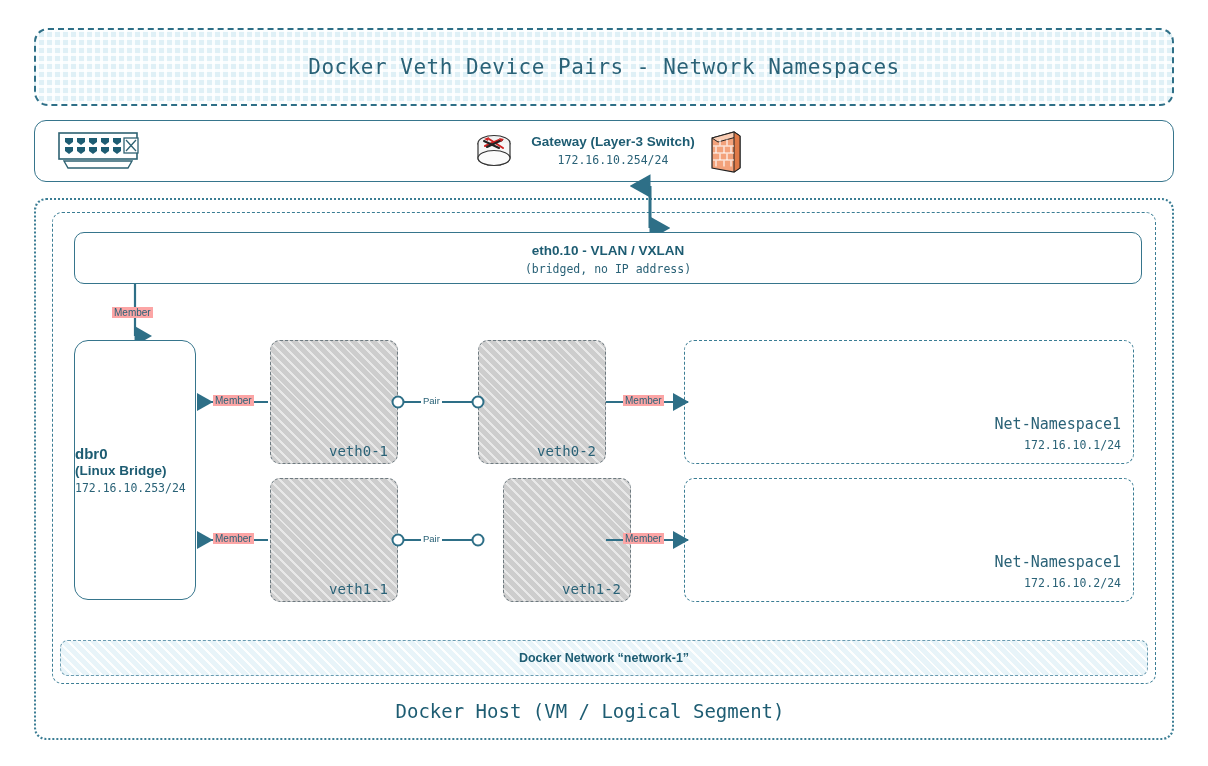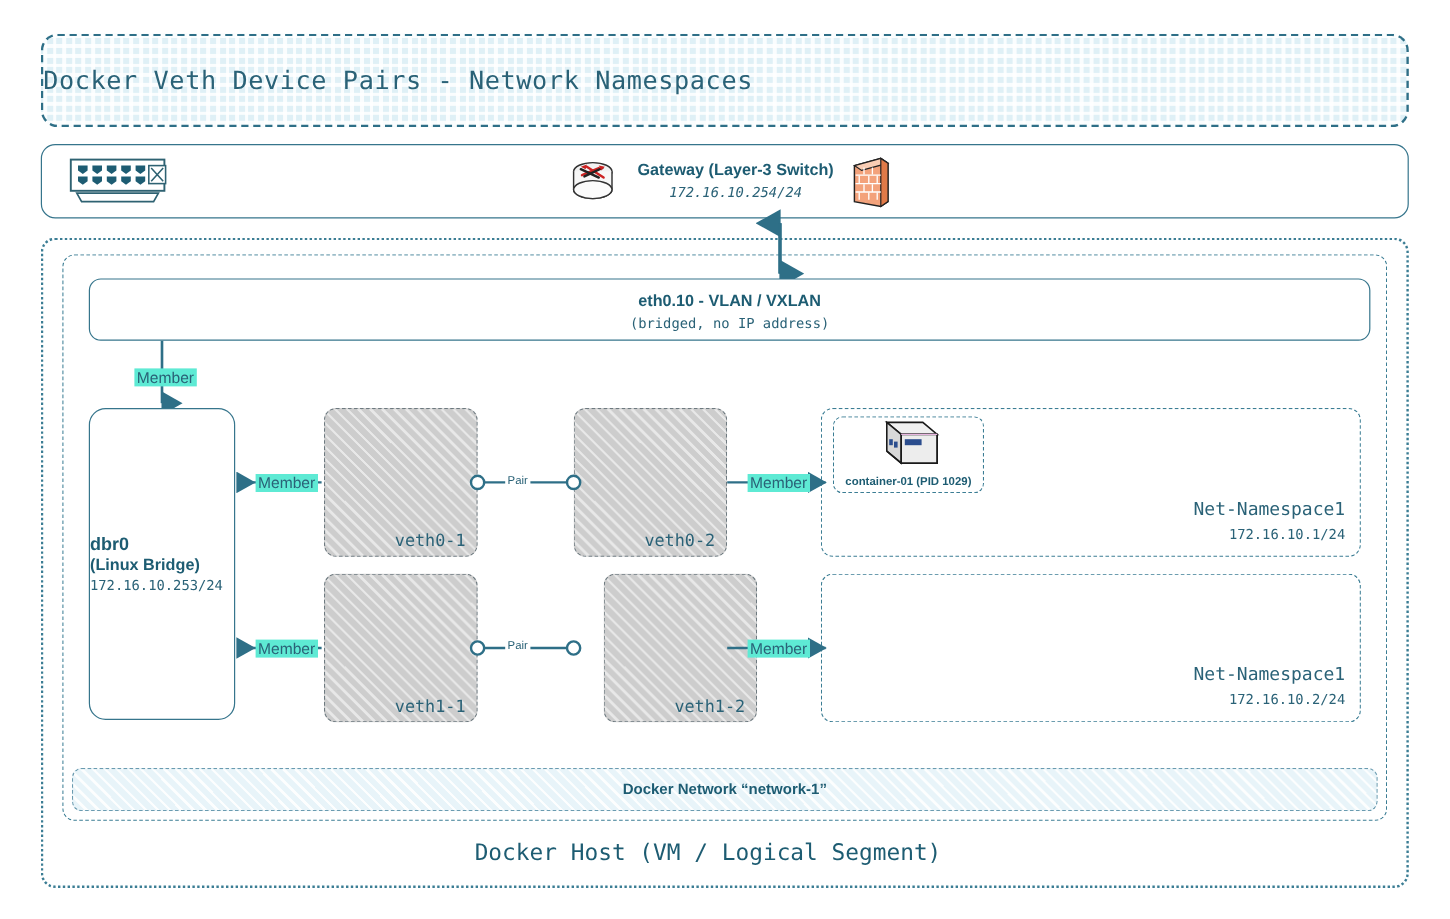--- a/index.html
+++ b/index.html
@@ -8,21 +8,21 @@
   .abs{position:absolute;box-sizing:border-box;}
 
   
   #title-banner{
     left:34px;top:28px;width:1140px;height:78px;border-radius:14px;
     border:2px dashed #2e6f87;
     background-color:#dff0f6;
     background-image:
       repeating-linear-gradient(90deg, rgba(255,255,255,.85) 0 3px, rgba(255,255,255,0) 3px 8px),
       repeating-linear-gradient(0deg, rgba(255,255,255,.85) 0 3px, rgba(255,255,255,0) 3px 8px);
-    display:flex;align-items:center;justify-content:flex-start;
+    display:flex;align-items:center;justify-content:center;
   }
   #title-text{
     font-family:"DejaVu Sans Mono","Liberation Mono",monospace;
     font-size:21px;letter-spacing:.5px;color:#2a6277;white-space:pre;
   }
 
   
   #uplink-bar{
     left:34px;top:120px;width:1140px;height:62px;border-radius:12px;
     border:1.6px solid #36758c;background:#fff;
@@ -30,21 +30,21 @@
   #switch-icon{left:56px;top:131px;width:96px;height:42px;}
   #router-icon{left:472px;top:130px;width:44px;height:44px;}
   #firewall-icon{left:706px;top:130px;width:38px;height:44px;}
   #gateway-title{
     left:520px;top:134px;width:186px;text-align:center;
     font-size:13.5px;font-weight:bold;color:#1d5c72;
   }
   #gateway-ip{
     left:520px;top:153px;width:186px;text-align:center;
     font-family:"DejaVu Sans Mono","Liberation Mono",monospace;
-    font-size:11.5px;color:#2a6277;font-style:italic;
+    font-size:11.5px;color:#2a6277;
   }
 
   
   #docker-host{
     left:34px;top:198px;width:1140px;height:542px;border-radius:12px;
     border:2px dotted #3b7d94;background:#fff;
   }
   #host-label{
     left:0;right:28px;top:700px;text-align:center;
     font-family:"DejaVu Sans Mono","Liberation Mono",monospace;
@@ -117,22 +117,22 @@
     border:1.4px dashed #6a9bb0;
     background-color:#e8f4f9;
     background-image:repeating-linear-gradient(45deg,
         rgba(255,255,255,.9) 0 2px, rgba(255,255,255,0) 2px 7px);
     display:flex;align-items:center;justify-content:center;
   }
   #docker-network-label{font-size:12.5px;font-weight:bold;color:#1d5c72;}
 
   
   .edge-label{
-    position:absolute;background:#5eead4;padding:0 2px;
-    font-size:13px;color:#2a6277;white-space:nowrap;
+    position:absolute;background:#fca5a5;padding:0 2px;
+    font-size:10px;color:#2a6277;white-space:nowrap;
   }
   .pair-label{
     position:absolute;background:#fff;padding:0 2px;
     font-size:9.5px;color:#2a6277;white-space:nowrap;
   }
   svg.wire{position:absolute;left:0;top:0;width:1208px;height:766px;
            pointer-events:none;overflow:visible;}
 </style>
 </head>
 <body>
@@ -238,35 +238,20 @@
 </div>
 
 <div class="abs veth" style="left:270px;top:478px;">
   <span class="veth-label">veth1-1</span>
 </div>
 <div class="abs veth" style="left:503px;top:478px;">
   <span class="veth-label">veth1-2</span>
 </div>
 
 <div class="abs ns-box" style="left:684px;top:340px;">
-  <div class="ctr-box">
-    <svg viewBox="0 0 124 48" style="position:absolute;left:0;top:-2px;width:124px;height:48px;">
-      <path d="M44 6 L74 6 L86 16 L56 16 Z" fill="#f0f0f0" stroke="#1a1a1a" stroke-width="1.3"></path>
-      <path d="M44 6 L44 30 L56 40 L56 16 Z" fill="#d8d8d8" stroke="#1a1a1a" stroke-width="1.3"></path>
-      <path d="M56 16 L86 16 L86 40 L56 40 Z" fill="#ededed" stroke="#1a1a1a" stroke-width="1.3"></path>
-      <path d="M44 30 L56 40 L86 40 L86 16" fill="none" stroke="#1a1a1a" stroke-width="1.3"></path>
-      <path d="M56 16 L86 16" stroke="#e8b6e0" stroke-width="1"></path>
-      <g fill="#2b4d8e">
-          <rect x="46" y="20" width="3" height="5"></rect>
-          <rect x="50" y="22" width="3" height="5"></rect>
-        </g>
-      <rect x="59" y="20" width="14" height="5" fill="#2b4d8e"></rect>
-    </svg>
-    <span class="ctr-label">container-01 (PID 1029)</span>
-  </div>
   <span class="ns-name">Net-Namespace1</span>
   <span class="ns-ip">172.16.10.1/24</span>
 </div>
 
 <div class="abs ns-box" style="left:684px;top:478px;">
   <span class="ns-name">Net-Namespace1</span>
   <span class="ns-ip">172.16.10.2/24</span>
 </div>
 
 <svg class="wire">

